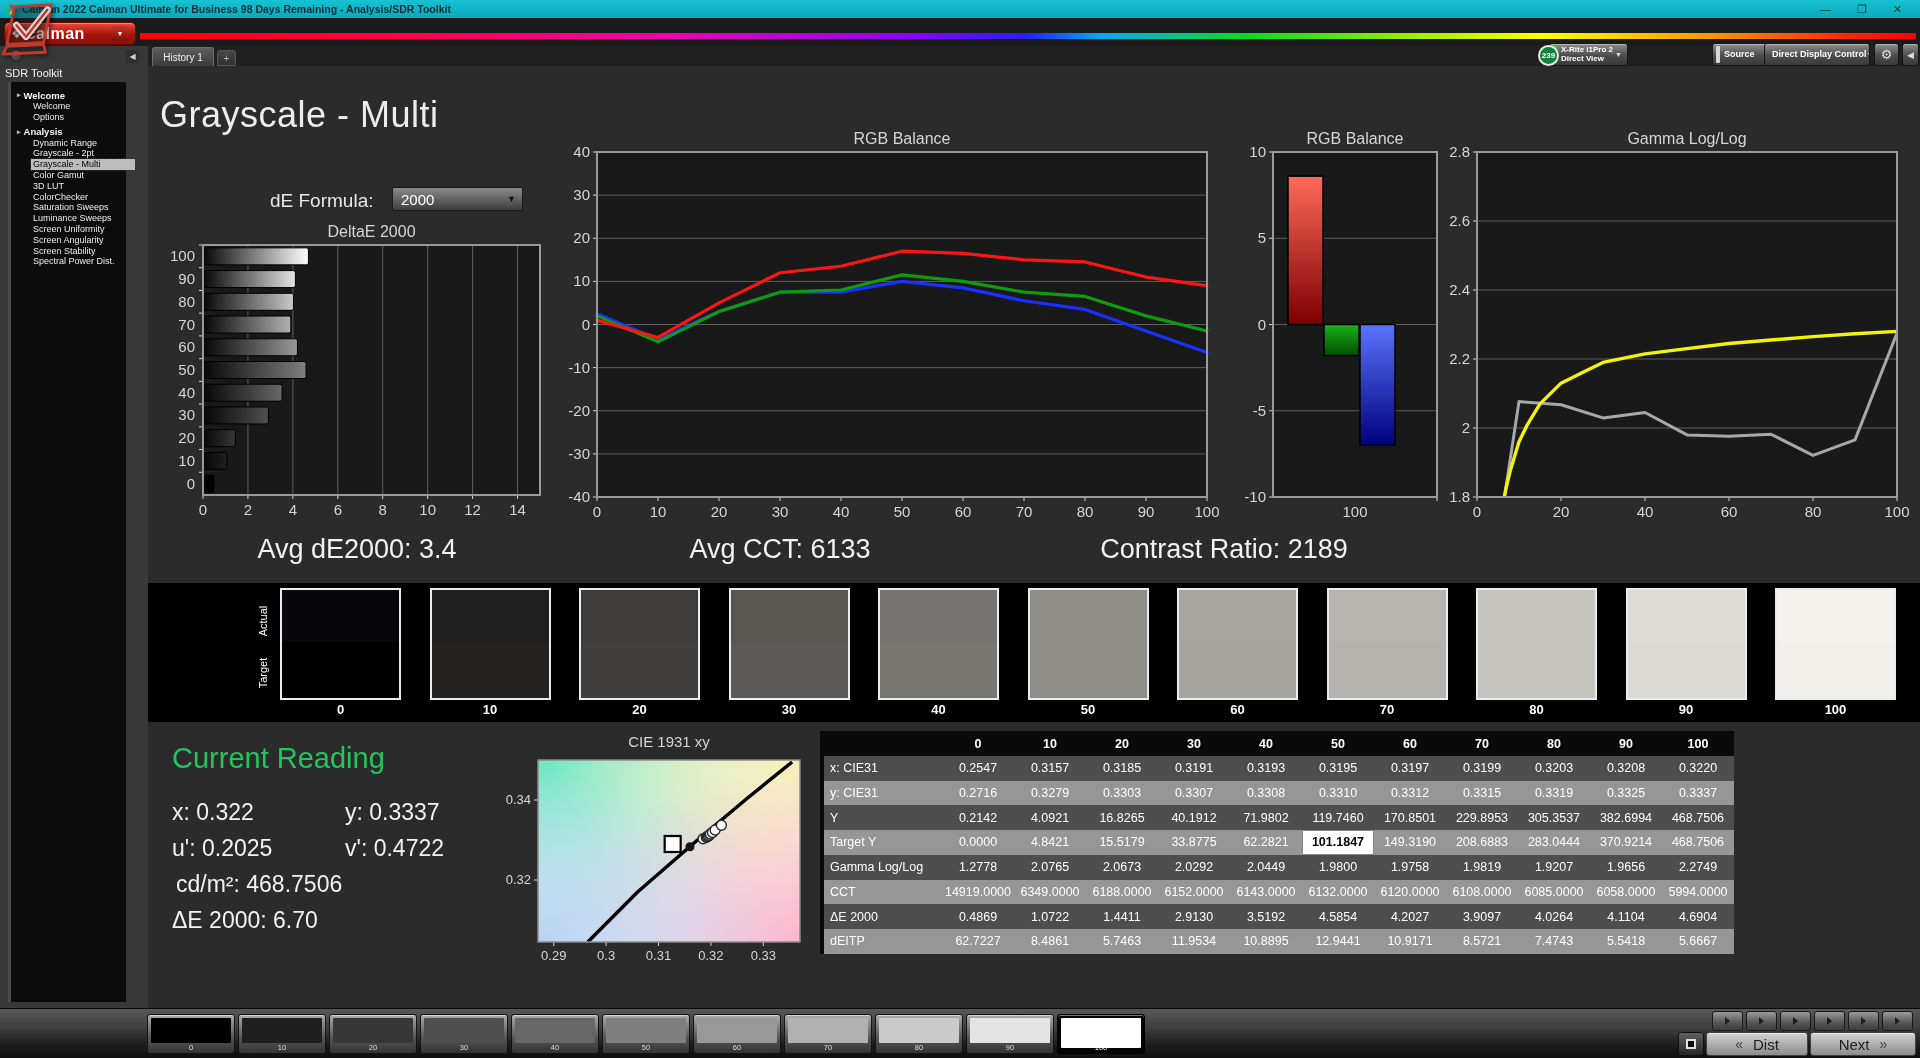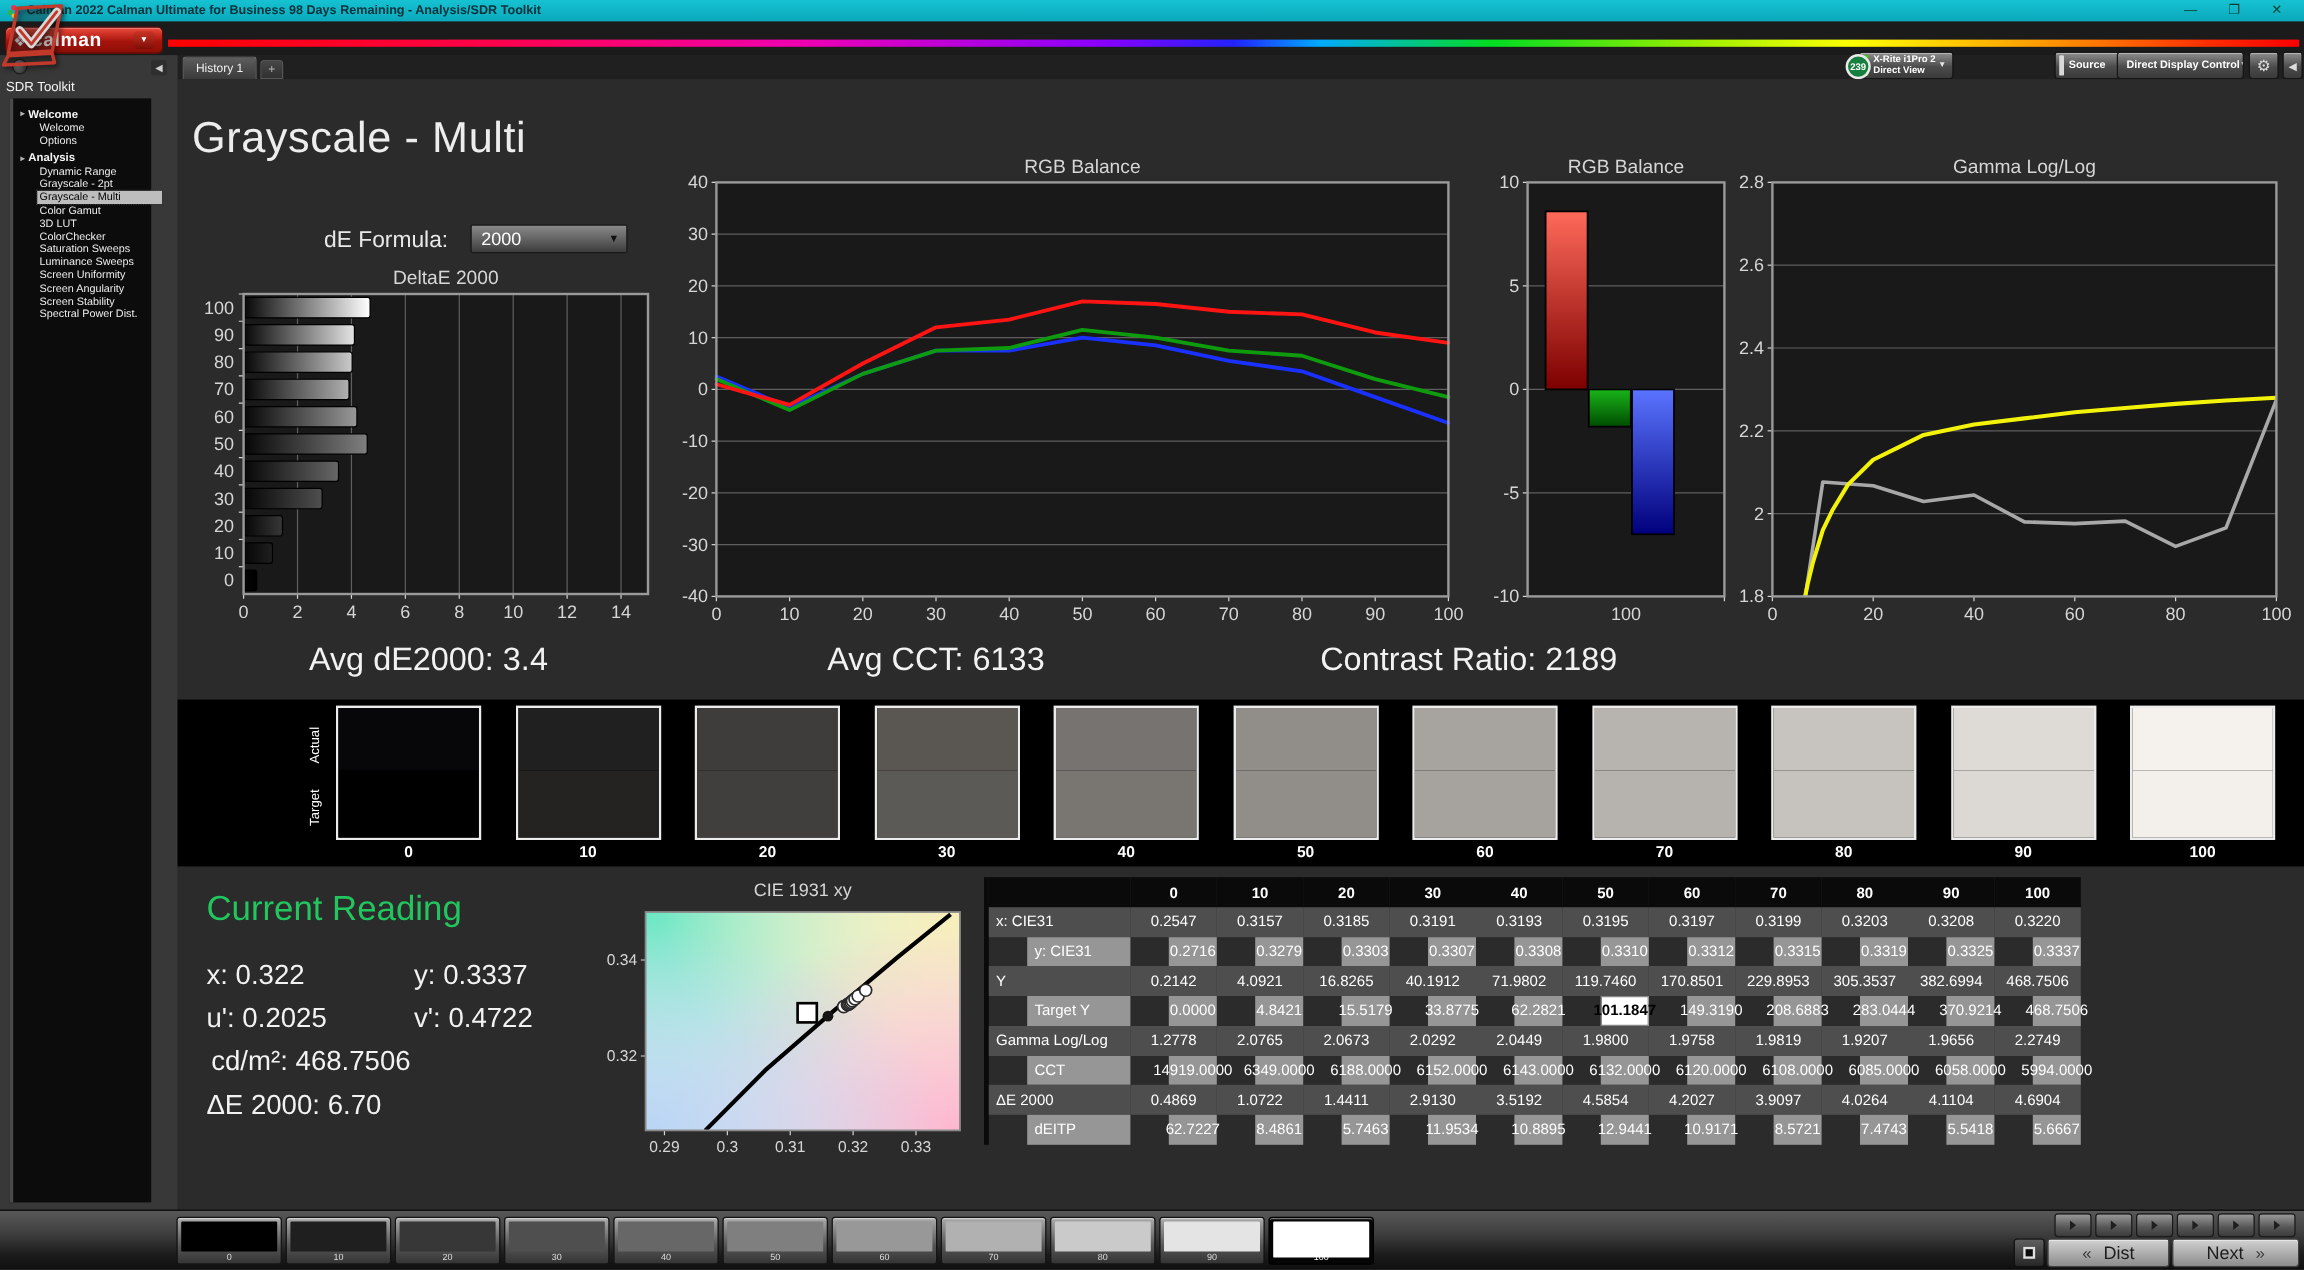--- a/index.html
+++ b/index.html
@@ -75,21 +75,21 @@
   
   #cr-title { left:24px; top:676px; font-size:29px; color:#22c55e; }
   .cr-pair { position:absolute; font-size:23px; color:#f2f2f2; white-space:nowrap; }
 
   
   #datatable { left:672px; top:665px; width:910px; display:grid; grid-template-columns:118px repeat(11,72px); grid-auto-rows:24.75px; border-left:4px solid #0a0a0a; }
   #datatable .hc { background:#0a0a0a; color:#fff; font-weight:bold; }
   #datatable div { display:flex; align-items:center; justify-content:center; font-size:12.5px; color:#fff; }
   #datatable .rl { justify-content:flex-start; padding-left:6px; }
   #datatable .odd { background:#4e4e4e; }
-  #datatable .even { background:#969696;margin-left:32px; }
+  #datatable .even { background:#969696; }
   #datatable .hil { background:#ffffff; color:#000; font-weight:bold; box-shadow:inset 0 0 0 1px #888; }
   #datatable .hrow { height:26px; }
 
   
   #bottombar { left:0; top:1008px; width:1920px; height:50px; background:linear-gradient(180deg,#585858,#3d3d3d 40%,#1b1b1b 75%,#0f0f0f); border-top:1px solid #0a0a0a; }
   .pbtn { position:absolute; top:5px; width:88px; height:40px; border-radius:3px; border:1px solid #141414; background:linear-gradient(180deg,#ababab,#565656 60%,#343434); box-shadow:inset 0 1px 0 rgba(255,255,255,.45); }
   .pbtn .psw { position:absolute; left:3px; right:3px; top:3px; height:25px; border-radius:1px; }
   .pbtn .plb { position:absolute; left:0; right:0; bottom:1px; text-align:center; font-size:7.5px; color:#ddd; }
   .pbtn.sel { background:#050505; border-color:#000; }
   .pbtn.sel .psw { height:30px; }

